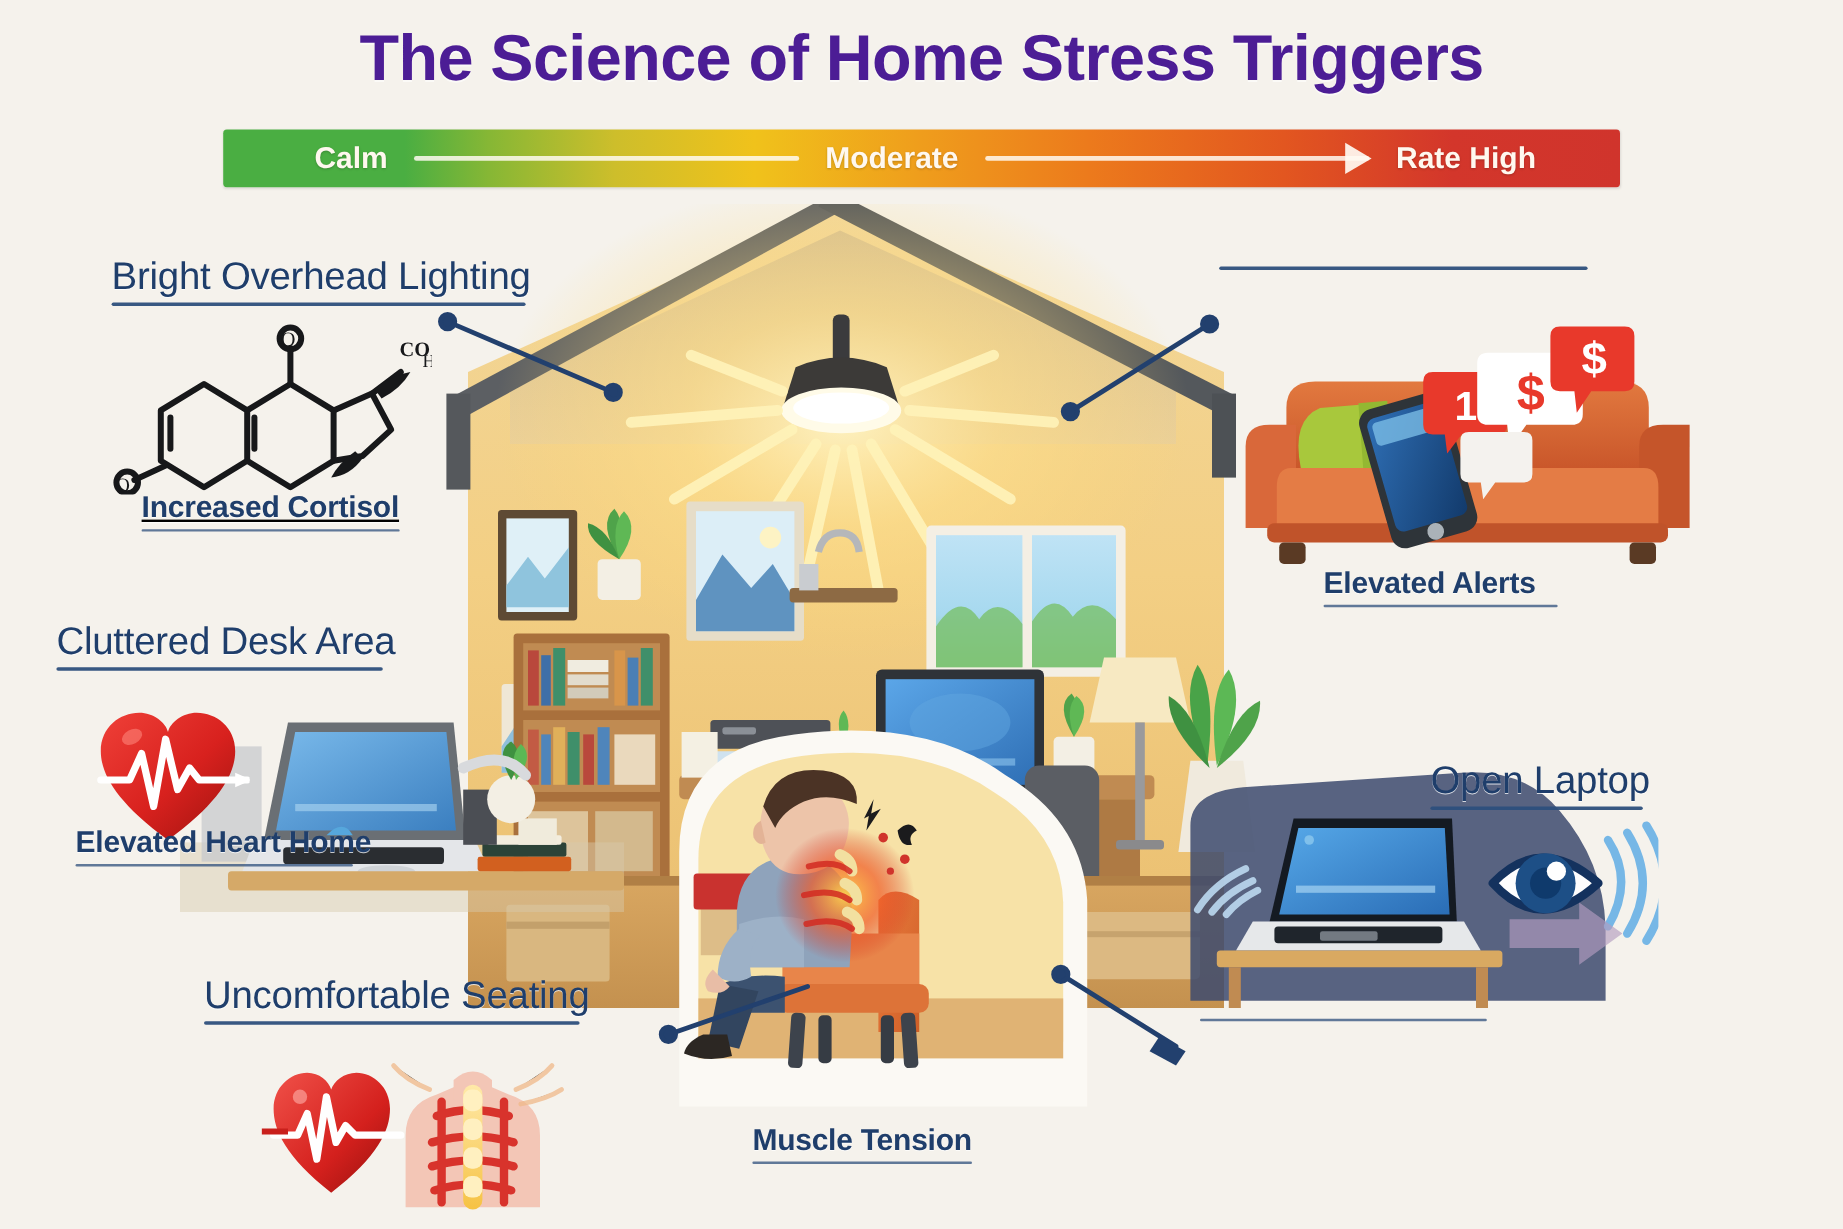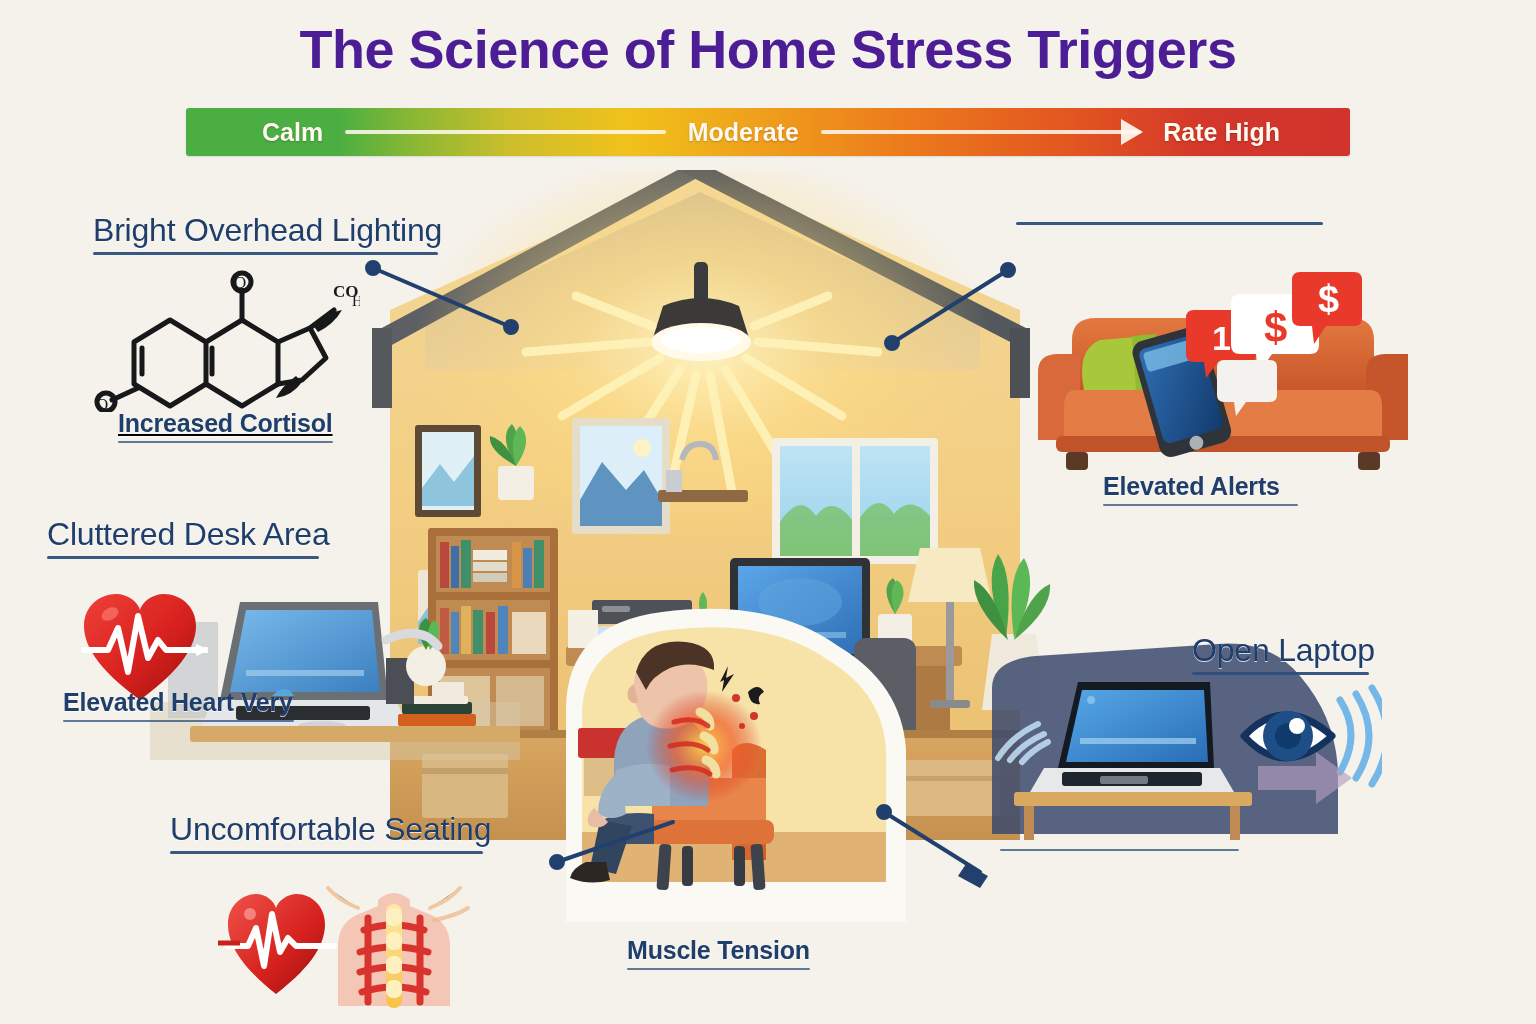--- a/index.html
+++ b/index.html
@@ -587,21 +587,21 @@
     <div class="ctext">Increased Cortisol</div>
     <div class="crule" style="width: 215px;"></div>
   </div>
 
   <div class="callout" id="c-desk">
     <div class="ctext">Cluttered Desk Area</div>
     <div class="crule" style="width: 272px;"></div>
   </div>
 
   <div class="callout sub" id="c-heart">
-    <div class="ctext">Elevated Heart Very</div>
+    <div class="ctext">Elevated Heart Home</div>
     <div class="crule" style="width: 231px;"></div>
   </div>
 
   <div class="callout" id="c-seating">
     <div class="ctext">Uncomfortable Seating</div>
     <div class="crule" style="width: 313px;"></div>
   </div>
 
   <div class="callout sub" id="c-muscle">
     <div class="ctext">Muscle Tension</div>

